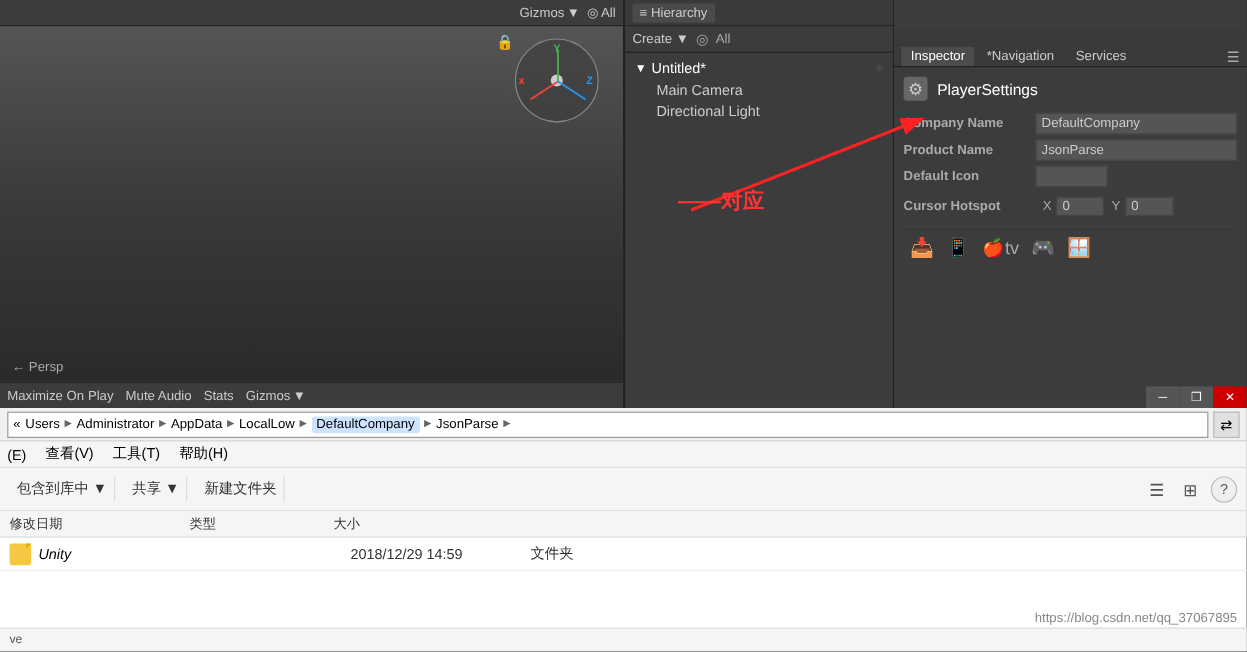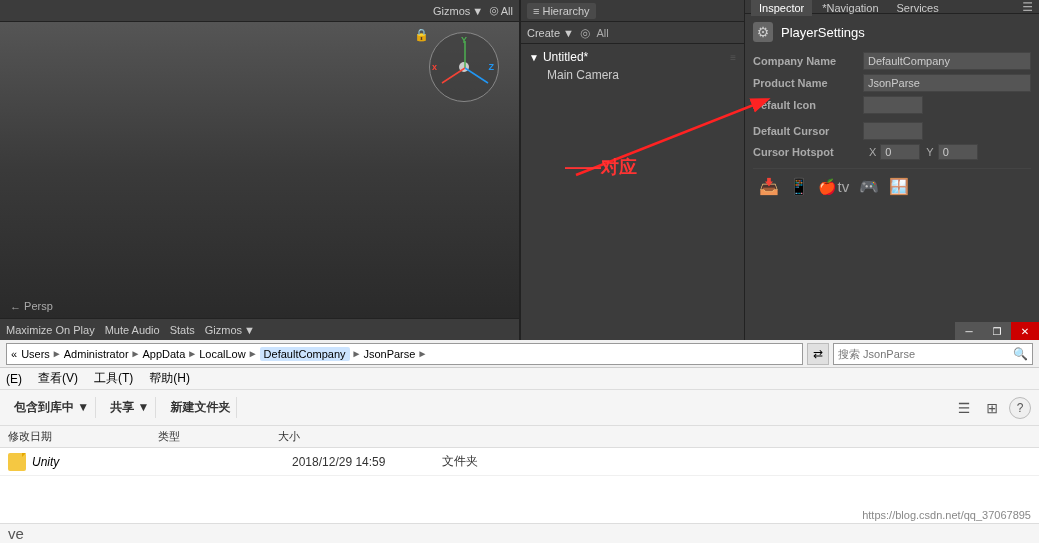--- a/index.html
+++ b/index.html
@@ -186,27 +186,28 @@
     }
 
     
     .inspector-panel {
       flex: 1;
       height: 340px;
       background: #3c3c3c;
     }
 
     .inspector-tabs {
-      height: 14px;
+      height: 32px;
       background: #3a3a3a;
       display: flex;
-      align-items: flex-start;
+      align-items: flex-end;
       padding: 0 6px;
       gap: 2px;
       border-bottom: 1px solid #222;
+      margin-top: 24px;
     }
 
     .inspector-tab {
       color: #ccc;
       font-size: 11px;
       padding: 2px 8px;
       background: none;
       border: none;
       cursor: pointer;
     }
@@ -426,21 +427,20 @@
       display: flex;
       align-items: flex-end;
       gap: 4px;
       padding: 2px 6px;
       background: none;
       border: none;
       cursor: pointer;
       font-size: 12px;
       color: #333;
       border-right: 1px solid #ddd;
-      font-weight: bold;
     }
 
     .toolbar-btn:last-child { border-right: none; }
 
     .toolbar-right {
       margin-left: auto;
       display: flex;
       align-items: center;
       gap: 6px;
     }
@@ -557,21 +557,21 @@
       display: flex;
       align-items: center;
       padding: 0 8px;
       position: absolute;
       bottom: 0;
       left: 0;
       right: 0;
     }
 
     .status-text {
-      font-size: 15px;
+      font-size: 10px;
       color: #555;
       text-align: right;
     }
 
     .watermark {
       position: absolute;
       bottom: 22px;
       right: 8px;
       font-size: 11px;
       color: #888;
@@ -680,20 +680,23 @@
     </div>
     <div class="hierarchy-content">
       <div class="hierarchy-item scene-root">
         <span class="expand-arrow">▼</span>
         <span>Untitled*</span>
         <span style="margin-left:auto;color:#555;font-size:10px">≡</span>
       </div>
       <div class="hierarchy-item indented">
         <span>Main Camera</span>
       </div>
+      <div class="hierarchy-item indented">
+        <span>Directional Light</span>
+      </div>
     </div>
   </div>
 
   <div class="inspector-panel" style="position:relative">
     <div class="inspector-tabs">
       <button class="inspector-tab active">
         <span>Inspector</span>
       </button>
       <button class="inspector-tab">
         <span>*Navigation</span>
@@ -716,24 +719,20 @@
       <div class="inspector-field">
         <span class="field-label">Product Name</span>
         <input class="field-value" type="text" value="JsonParse" style="">
       </div>
       <div class="inspector-field">
         <span class="field-label">Default Icon</span>
         <div style="width:60px;height:18px;background:#555;border:1px solid #444"></div>
       </div>
 
       <div class="default-cursor-section">
-        <div class="inspector-field">
-          <span class="field-label">Default Cursor</span>
-          <div style="width:60px;height:18px;background:#555;border:1px solid #444"></div>
-        </div>
         <div class="cursor-hotspot">
           <span class="field-label">Cursor Hotspot</span>
           <div class="hotspot-coord">
             <span class="coord-label">X</span>
             <input class="coord-value" type="text" value="0" style="">
           </div>
           <div class="hotspot-coord">
             <span class="coord-label">Y</span>
             <input class="coord-value" type="text" value="0" style="">
           </div>
@@ -789,24 +788,20 @@
       <span class="breadcrumb-part">AppData</span>
       <span class="breadcrumb-sep"> ► </span>
       <span class="breadcrumb-part">LocalLow</span>
       <span class="breadcrumb-sep"> ► </span>
       <span class="breadcrumb-highlight">DefaultCompany</span>
       <span class="breadcrumb-sep"> ► </span>
       <span class="breadcrumb-part">JsonParse</span>
       <span class="breadcrumb-sep"> ►</span>
     </div>
     <button class="address-nav-btn">⇄</button>
-    <div class="search-box">
-      <input class="search-input" type="text" placeholder="搜索 JsonParse" style="">
-      <span class="search-icon-btn">🔍</span>
-    </div>
   </div>
 
   <div class="explorer-menu">
     <span class="menu-item">(E)</span>
     <span class="menu-item">查看(V)</span>
     <span class="menu-item">工具(T)</span>
     <span class="menu-item">帮助(H)</span>
   </div>
 
   <div class="explorer-toolbar">

